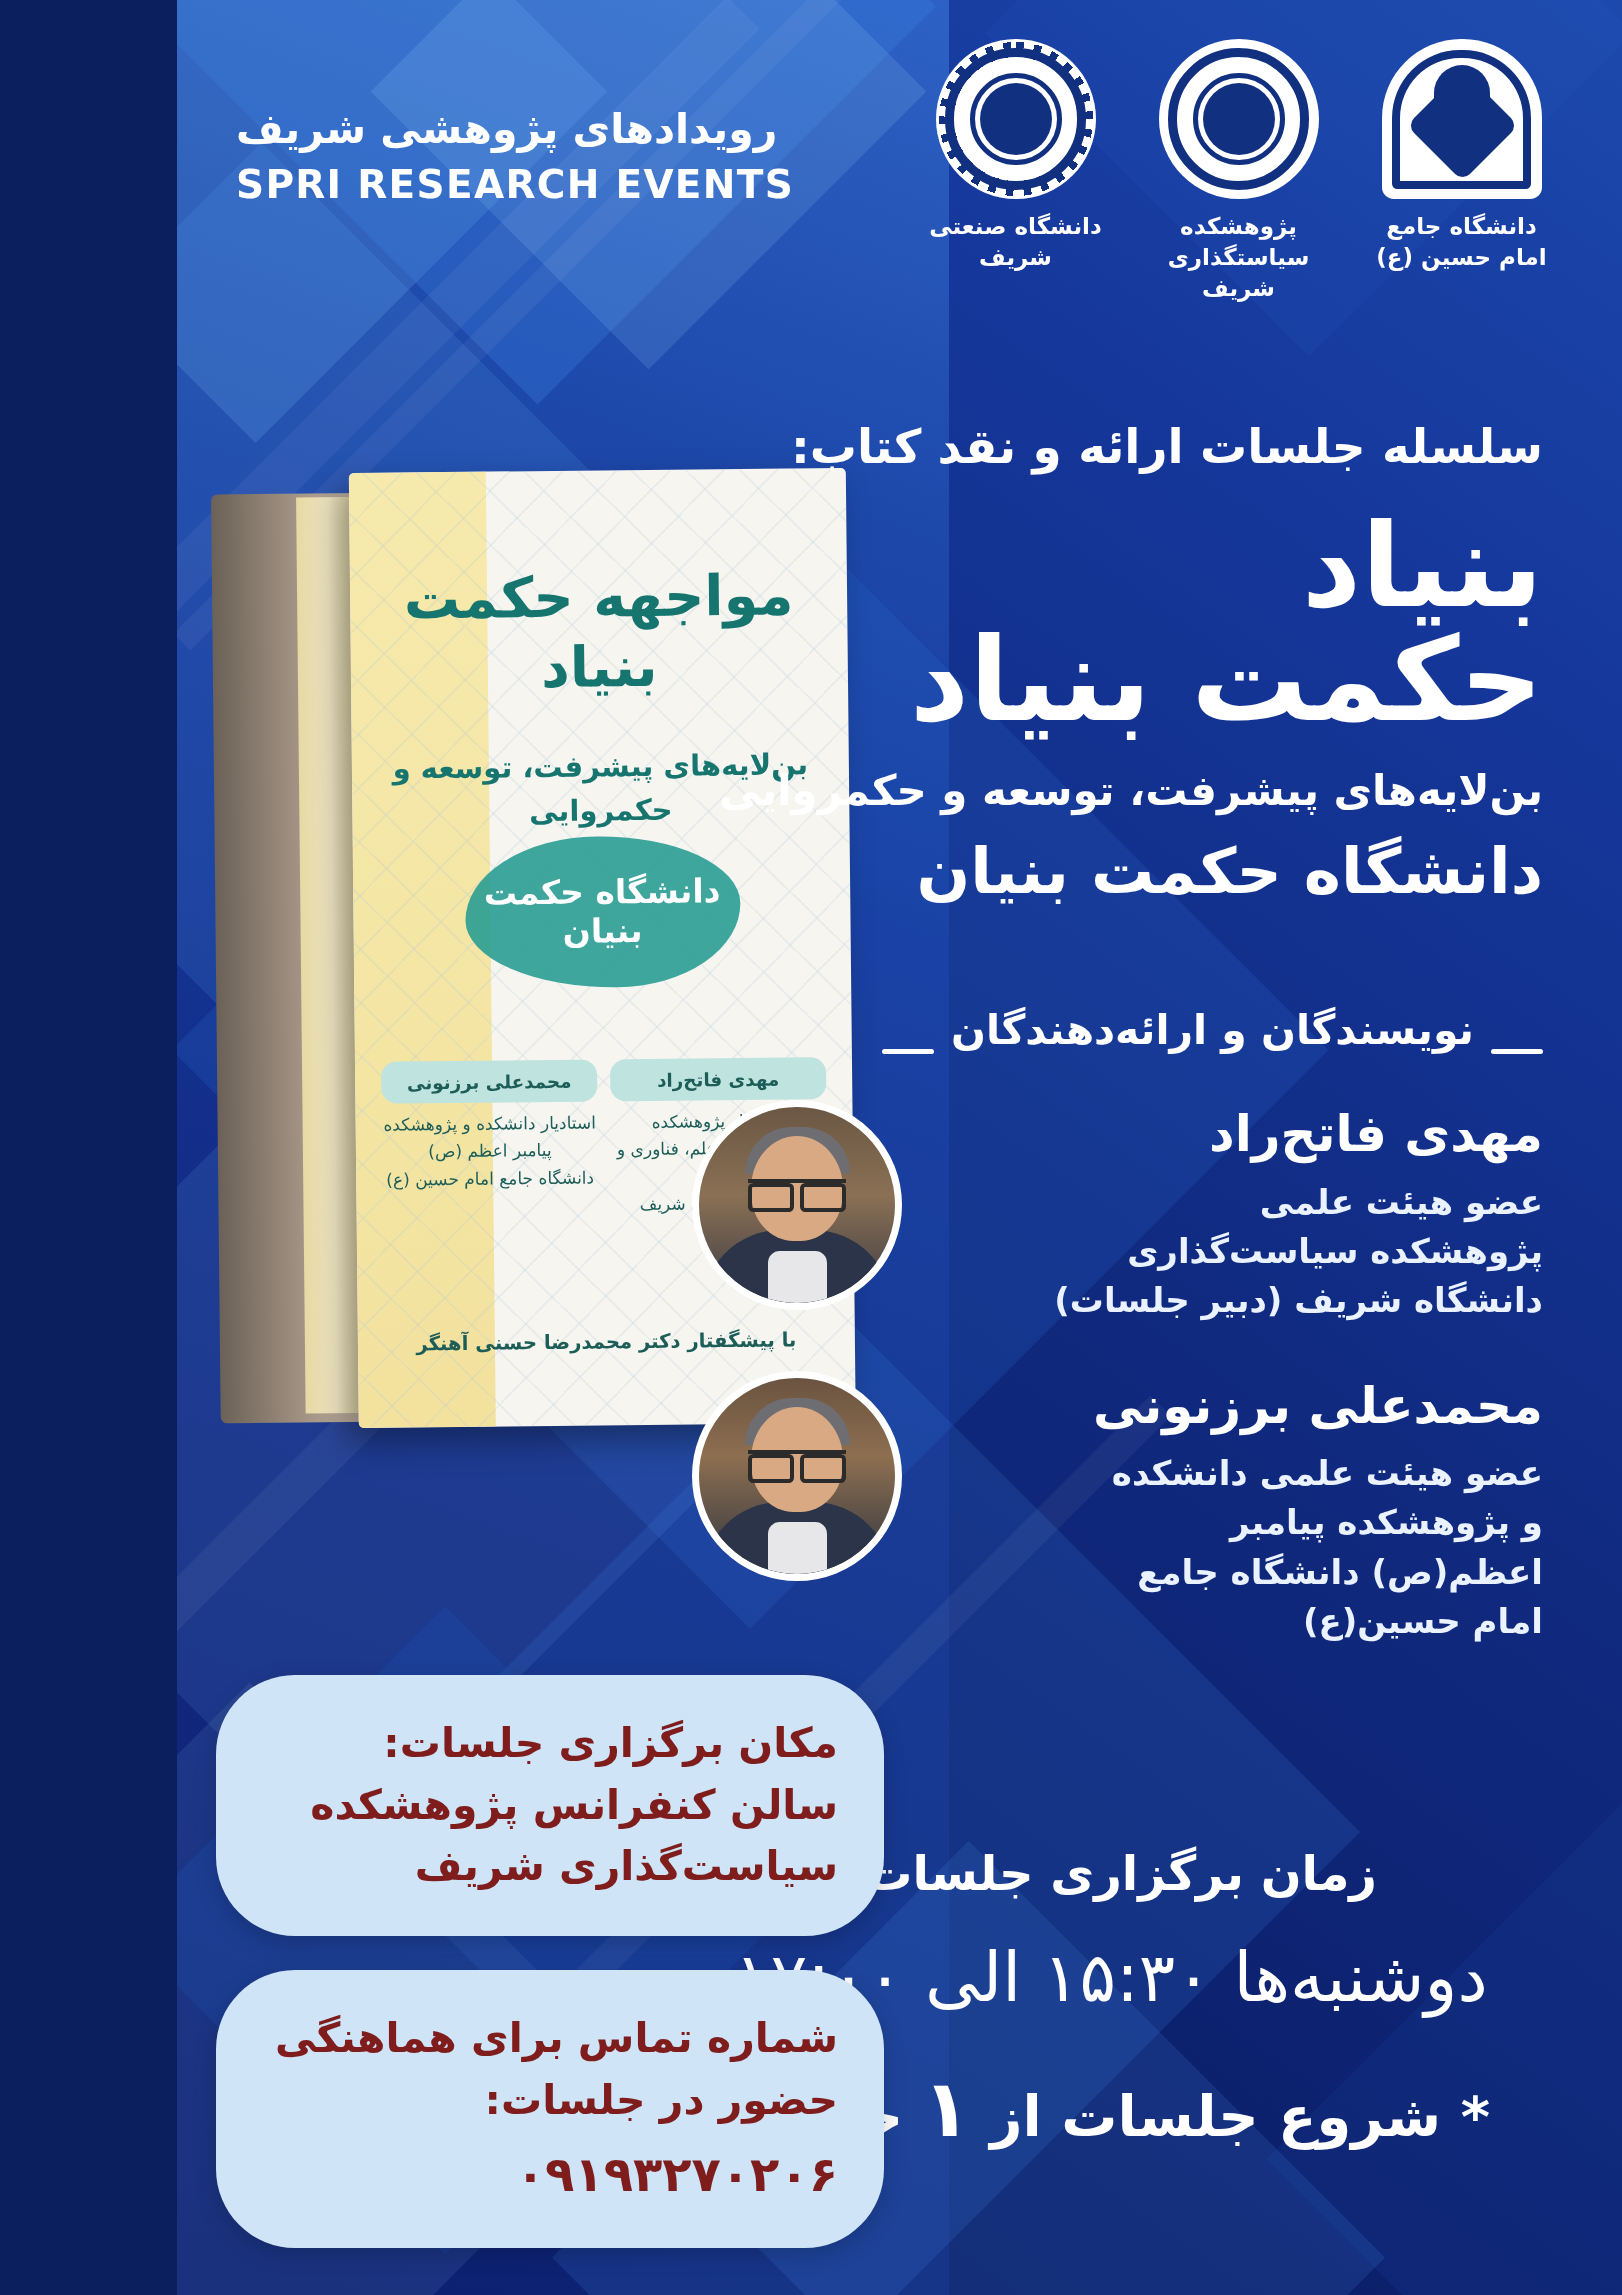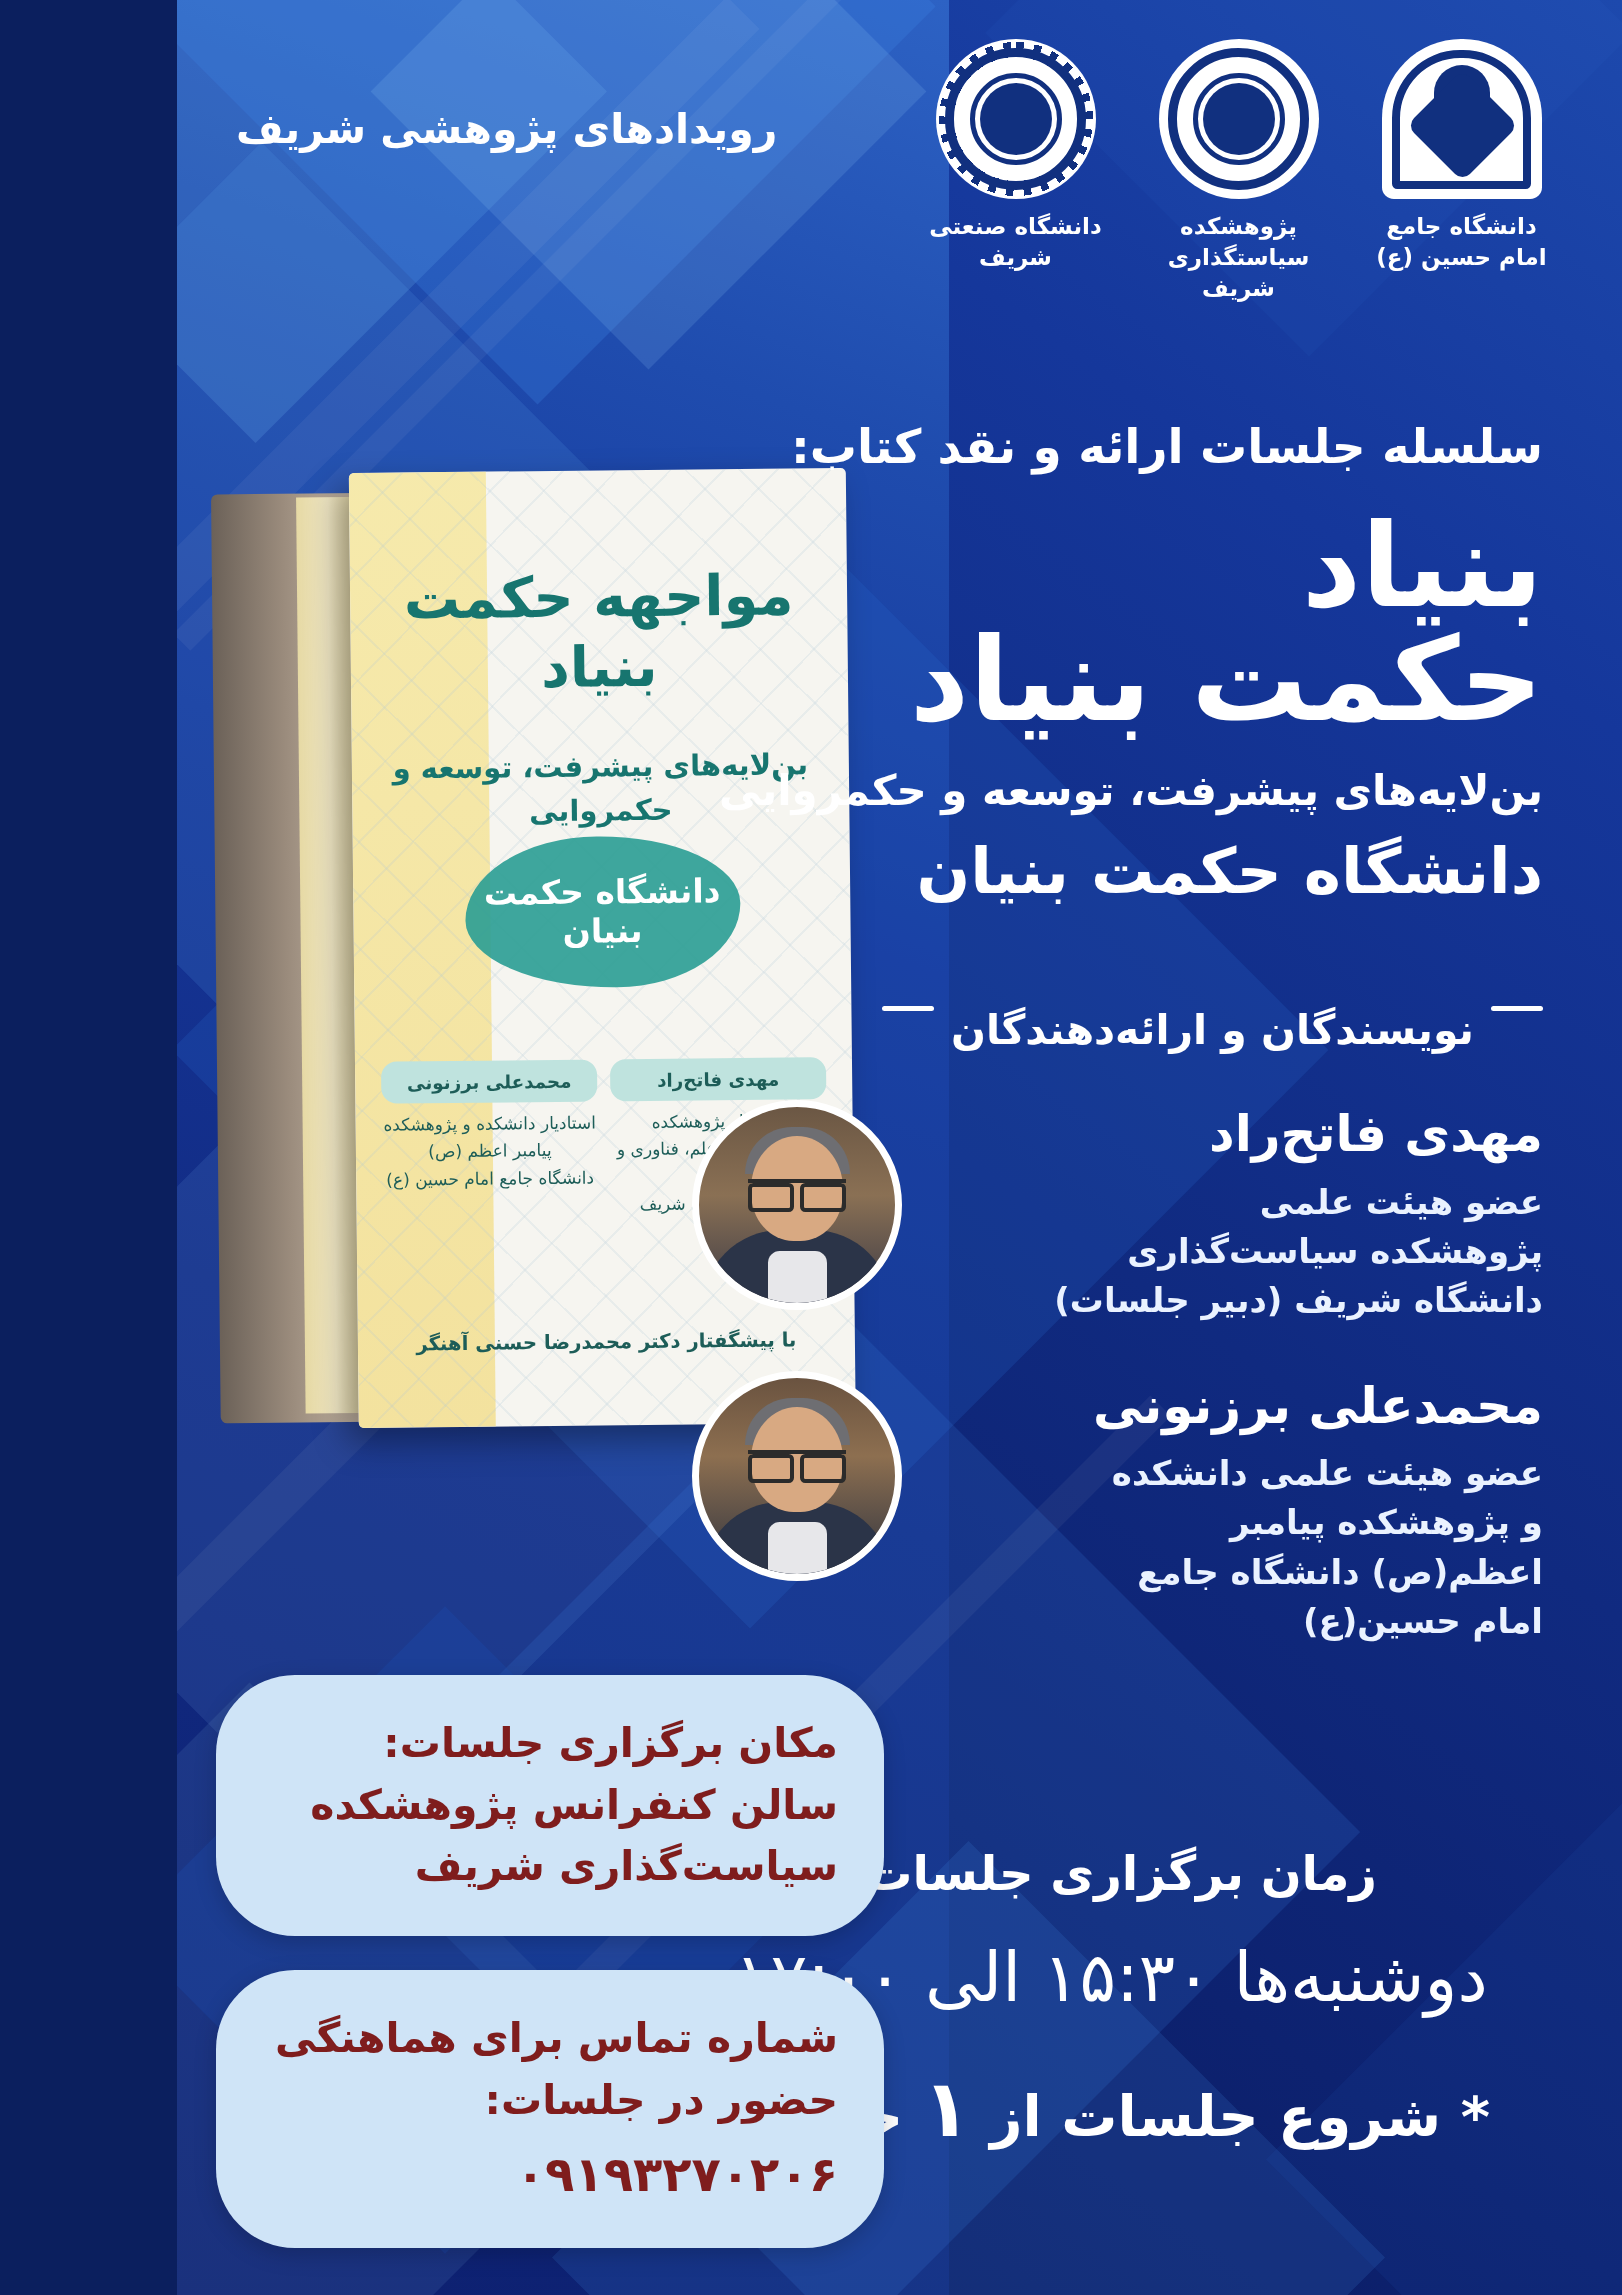--- a/index.html
+++ b/index.html
@@ -222,21 +222,21 @@
     margin-bottom: 6.5px;
   }
 
   .authors-head {
     margin-top: 98px;
     font-size: 41px;
     font-weight: 700;
     color: #ffffff;
     display: flex;
     flex-direction: row;
-    align-items: flex-start;
+    align-items: flex-end;
     justify-content: flex-start;
     gap: 17px;
   }
   .rule {
     display: inline-block;
     width: 52px;
     height: 4.6px;
     background: #ffffff;
     border-radius: 2.6px;
   }
@@ -532,20 +532,21 @@
   <div class="diamond d10"></div>
   <div class="diamond d11"></div>
   <div class="diamond d12"></div>
   <div class="stripe s1"></div>
   <div class="stripe s2"></div>
   <div class="stripe s3"></div>
   <div class="stripe s4"></div>
 
   <div class="header-left">
     <div class="spri-fa">رویدادهای پژوهشی شریف</div>
+    <div class="spri-en">SPRI RESEARCH EVENTS</div>
   </div>
 
   <div class="logos">
     <div class="logo-item">
       <div class="logo-mark">
         <div class="arch">
           <div class="arch-dome"></div>
           <div class="arch-inner"></div>
         </div>
       </div>

